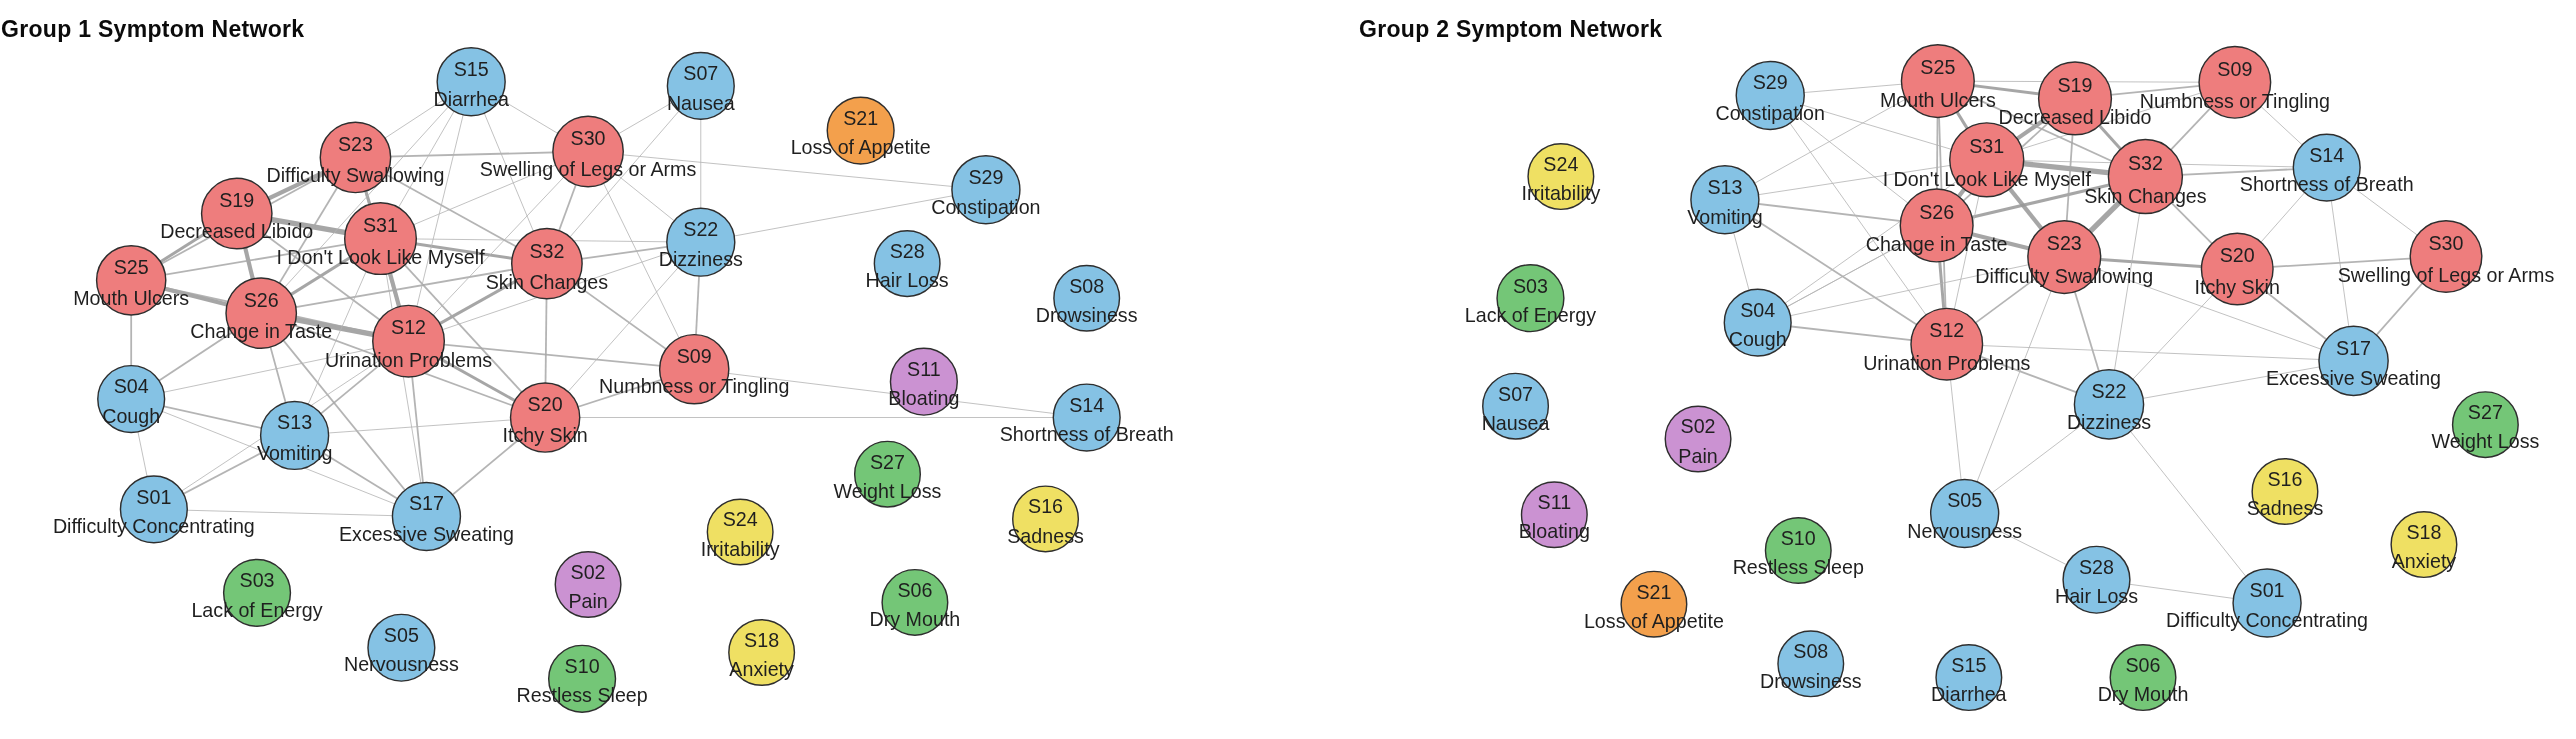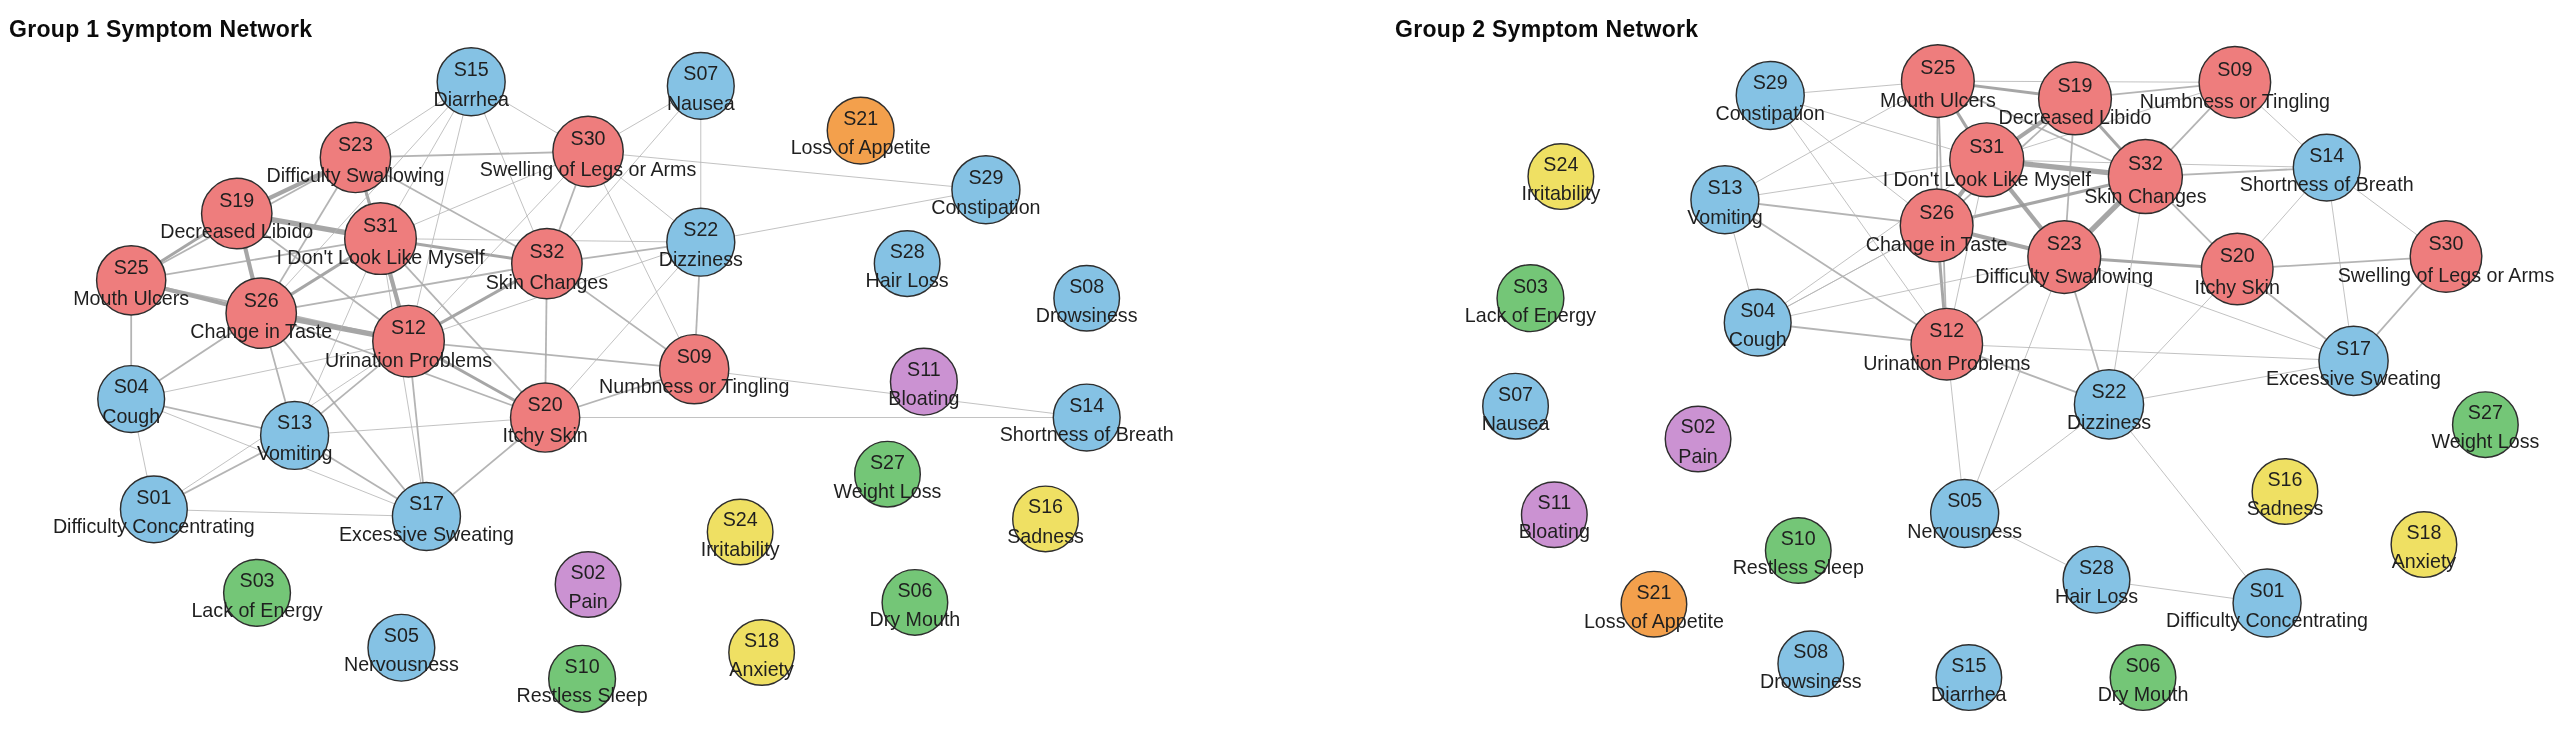--- a/index.html
+++ b/index.html
@@ -17,22 +17,22 @@
   }
   .panel-title {
     position: absolute;
     top: 15.5px;
     font-size: 23px;
     font-weight: bold;
     color: #0b0b0b;
     letter-spacing: 0.3px;
     white-space: nowrap;
   }
-  #title-1 { left: 9px; }
-  #title-2 { left: 1395px; text-align: center; }
+  #title-1 { left: 1px; }
+  #title-2 { left: 1359px; text-align: center; }
   svg#net {
     position: absolute;
     left: 0;
     top: 0;
   }
   svg#net text {
     font-family: "Liberation Sans", sans-serif;
     fill: #1f1f1f;
   }
   .node-id-text   { font-size: 33px; }

